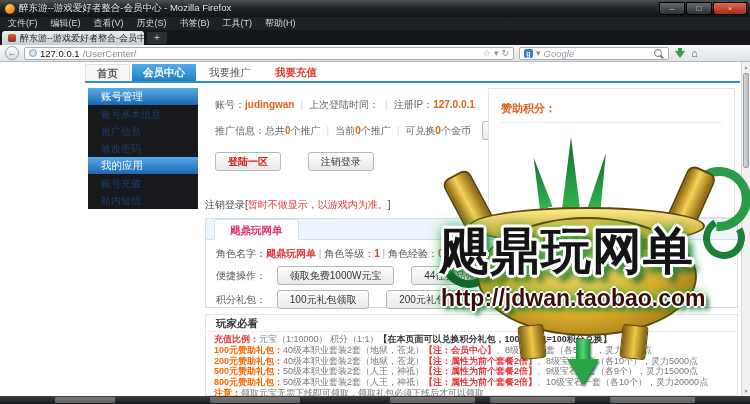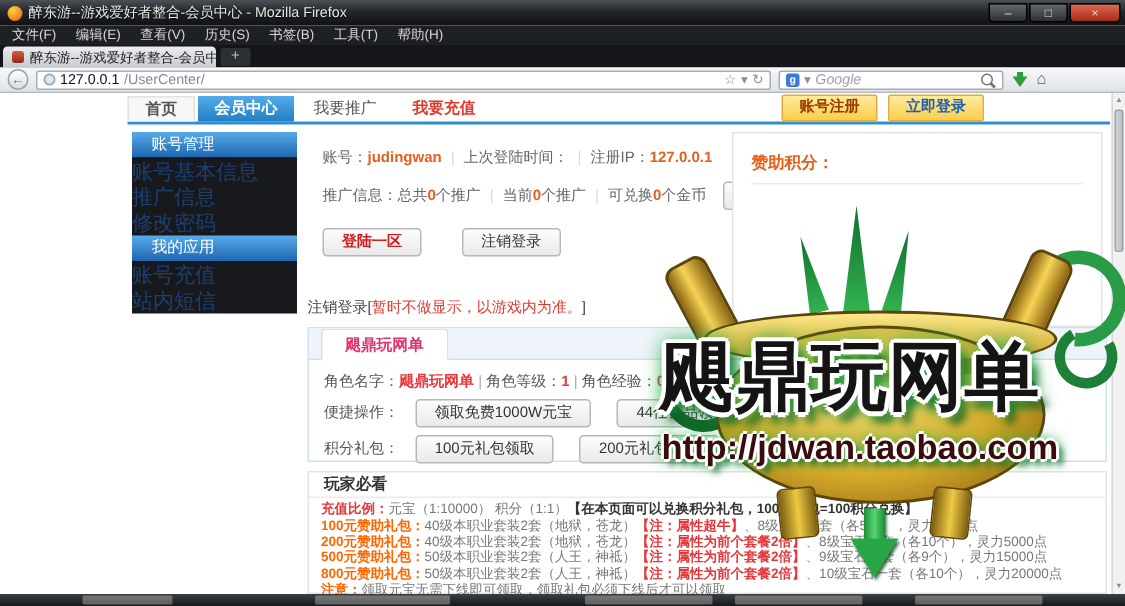--- a/index.html
+++ b/index.html
@@ -63,21 +63,21 @@
   .ptab.red{color:#e03a2f;font-weight:bold;}
   .nav-right{margin-left:auto;margin-right:84px;display:flex;align-items:center;height:100%;}
   .ybtn{height:16px;line-height:16px;padding:0 11px;margin-left:7px;border:1px solid #e2a93b;border-radius:2px;
     background:linear-gradient(#ffeb9e,#fbcd4c);font-size:10px;font-weight:bold;white-space:nowrap;}
   .ybtn.register{color:#9a3c00;}
   .ybtn.login{color:#1f5fae;}
 
   .sidebar{position:absolute;left:88px;top:26px;width:110px;background:#17191d;}
   .sb-header{height:17px;line-height:17px;background:linear-gradient(#58abe9,#1d66b0);color:#fff;
     font-size:10.5px;padding-left:13px;border-bottom:1px solid #10151c;}
-  .sb-item{height:17px;line-height:17px;color:#1d3f6f;font-size:14px;}
+  .sb-item{height:17px;line-height:17px;color:#1d3f6f;font-size:10px;padding-left:13px;}
 
   .acc-row{position:absolute;left:215px;font-size:10px;color:#666;white-space:nowrap;}
   .acc-row .v{color:#e4601d;font-weight:bold;}
   .acc-row .pipe{color:#d8d8d8;margin:0 6px;}
   .acc-row .num{color:#e4601d;font-weight:bold;}
   .gbtn{display:inline-block;height:17px;line-height:17px;padding:0 12px;border:1px solid #b7b7b7;border-radius:3px;
     background:linear-gradient(#fdfdfd,#e9e9e9);font-size:10px;color:#333;white-space:nowrap;}
   .gbtn.redtext{color:#cf1d1d;font-weight:bold;}
 
   .sponsor{position:absolute;left:488px;top:26px;width:247px;height:130px;border:1px solid #e3e3e3;background:#fff;box-sizing:border-box;}
@@ -202,24 +202,20 @@
     <span class="home-ico">⌂</span>
   </div>
 
   <div class="page">
 
     <div class="topnav">
       <span class="ptab boxed">首页</span>
       <span class="ptab active">会员中心</span>
       <span class="ptab">我要推广</span>
       <span class="ptab red">我要充值</span>
-      <span class="nav-right">
-        <span class="ybtn register">账号注册</span>
-        <span class="ybtn login">立即登录</span>
-      </span>
     </div>
 
     <div class="sidebar">
       <div class="sb-header">账号管理</div>
       <div class="sb-item">账号基本信息</div>
       <div class="sb-item">推广信息</div>
       <div class="sb-item">修改密码</div>
       <div class="sb-header">我的应用</div>
       <div class="sb-item">账号充值</div>
       <div class="sb-item">站内短信</div>
@@ -269,21 +265,21 @@
       </div>
     </div>
 
     <div class="mustread">
       <div class="mr-title">玩家必看</div>
       <div class="mr-lines">
         <div class="mr-line">
           <span class="lab-red">充值比例：</span><span>元宝（1:10000） 积分（1:1）</span><span class="darknote">【在本页面可以兑换积分礼包，100元礼包=100积分兑换】</span>
         </div>
         <div class="mr-line">
-          <span class="lab-orange">100元赞助礼包：</span><span>40级本职业套装2套（地狱，苍龙）</span><span class="note">【注：属性超牛】</span><span>、8级宝石一套（各5个），灵力2000点</span>
+          <span class="lab-orange">100元赞助礼包：</span><span>40级本职业套装2套（地狱，苍龙）</span><span class="note">【注：会员中心】</span><span>、8级宝石一套（各5个），灵力2000点</span>
         </div>
         <div class="mr-line">
           <span class="lab-orange">200元赞助礼包：</span><span>40级本职业套装2套（地狱，苍龙）</span><span class="note">【注：属性为前个套餐2倍】</span><span>、8级宝石一套（各10个），灵力5000点</span>
         </div>
         <div class="mr-line">
           <span class="lab-orange">500元赞助礼包：</span><span>50级本职业套装2套（人王，神祗）</span><span class="note">【注：属性为前个套餐2倍】</span><span>、9级宝石一套（各9个），灵力15000点</span>
         </div>
         <div class="mr-line">
           <span class="lab-orange">800元赞助礼包：</span><span>50级本职业套装2套（人王，神祗）</span><span class="note">【注：属性为前个套餐2倍】</span><span>、10级宝石一套（各10个），灵力20000点</span>
         </div>

